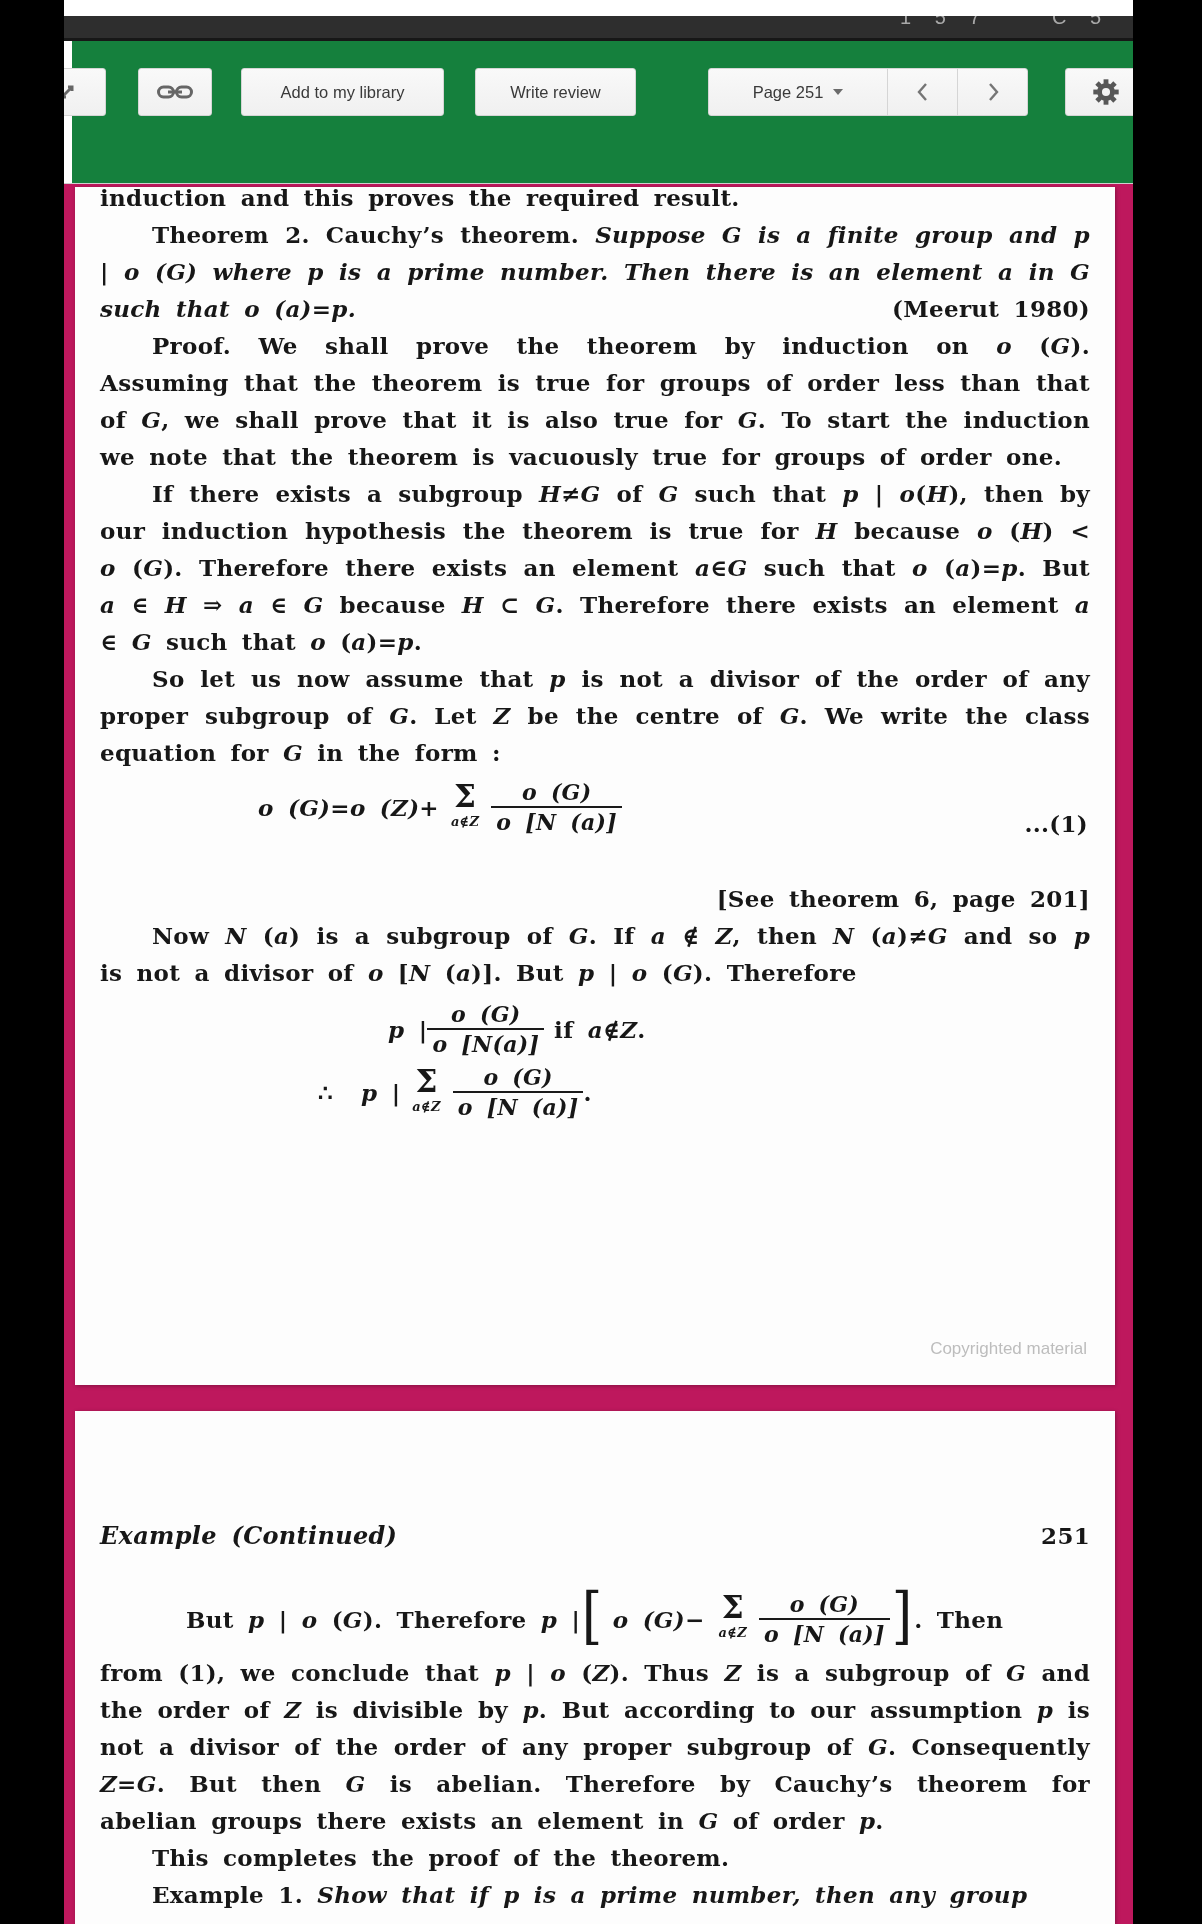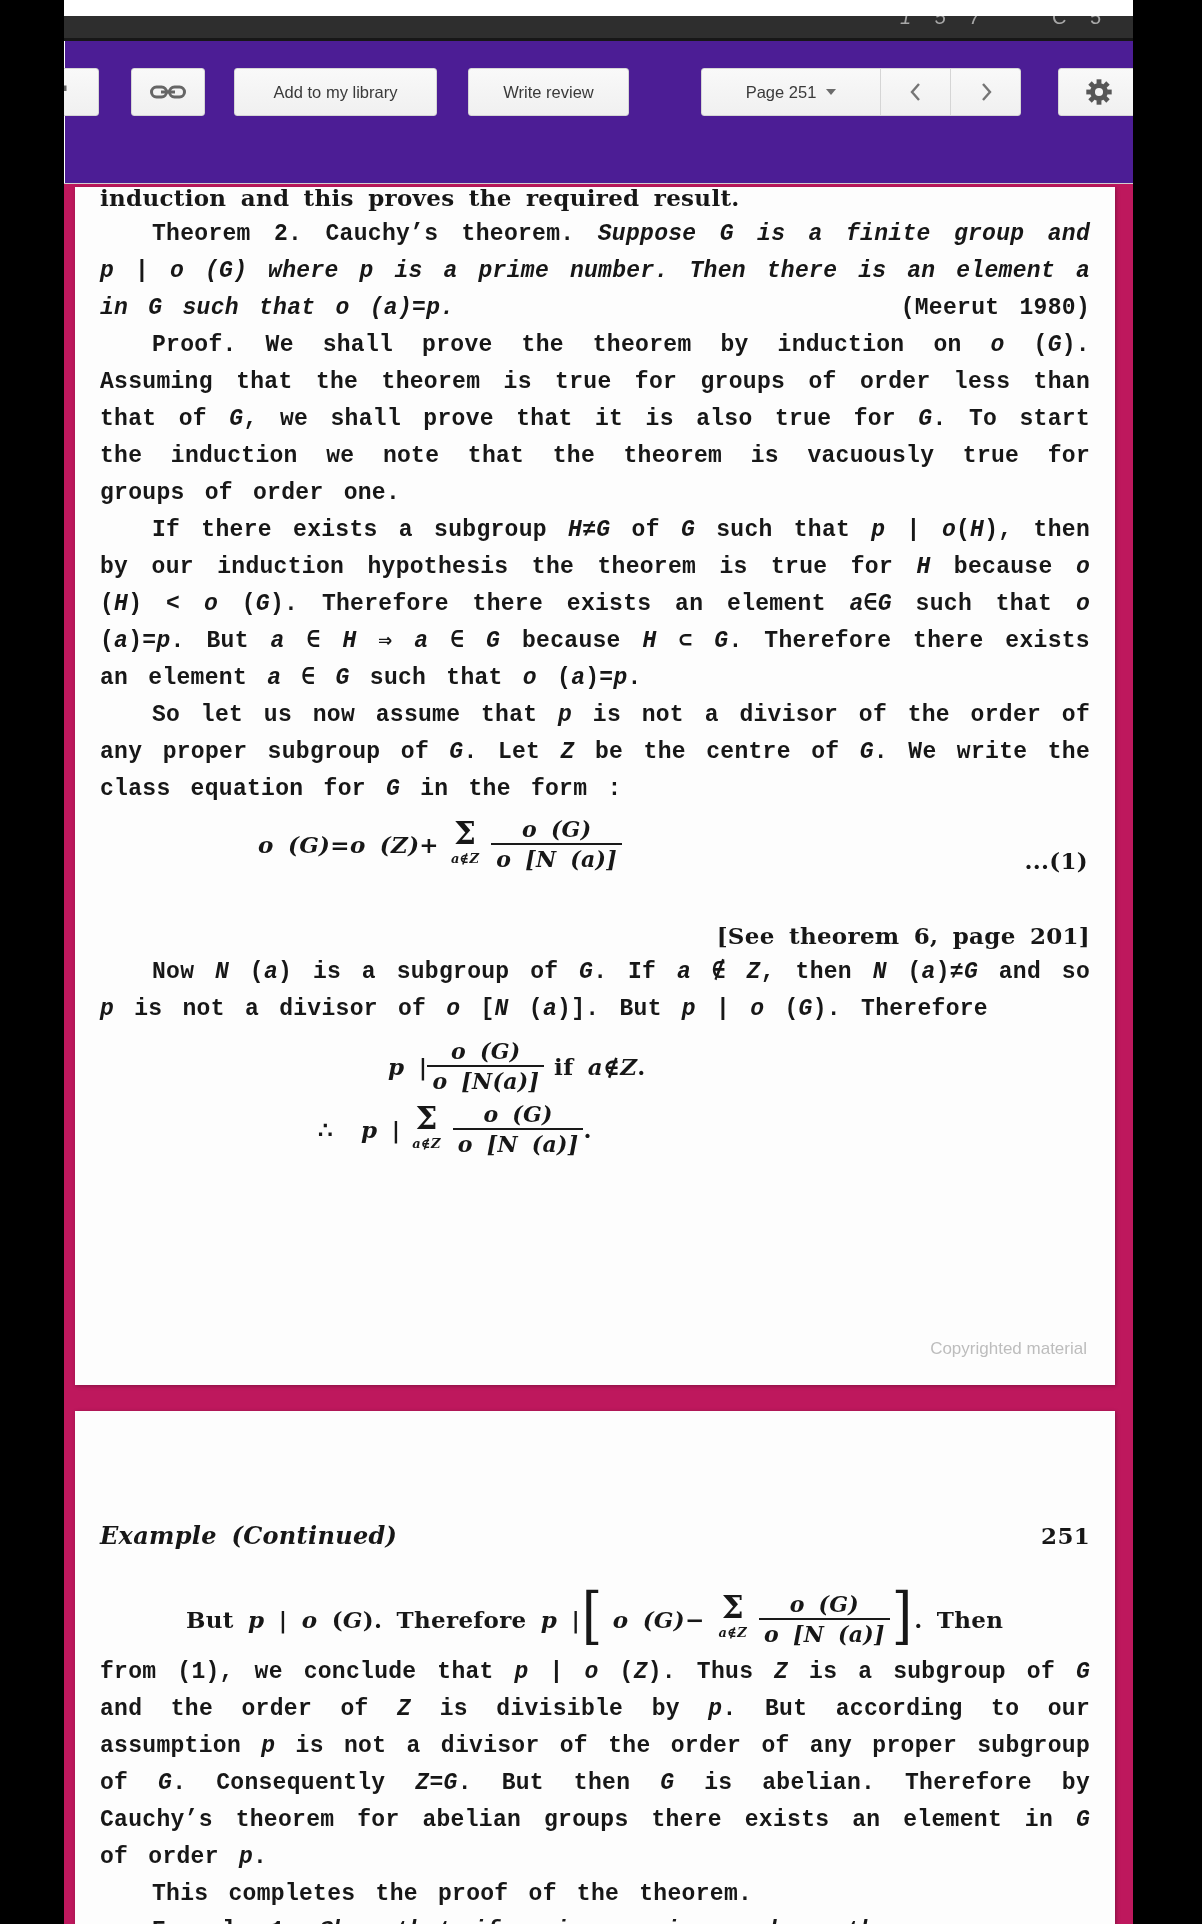--- a/index.html
+++ b/index.html
@@ -5,24 +5,24 @@
   html,body{margin:0;padding:0;}
   body{width:1202px;height:1924px;background:#000;overflow:hidden;position:relative;
        font-family:"Liberation Sans",sans-serif;}
   .stage{position:absolute;left:64px;top:0;width:1069px;height:1924px;background:#fff;overflow:hidden;}
 
   
   .topbar{position:absolute;top:16px;left:0;width:100%;height:22px;background:#2e2e2e;
           border-bottom:3px solid #171717;overflow:hidden;}
   .frag{position:absolute;top:-10px;font-size:20px;color:#a8a8a8;letter-spacing:9px;
         font-family:"Liberation Sans",sans-serif;}
-  .f1{left:836px;font-style:italic;} .f2{left:988px;}
-
-  
-  .toolbar{position:absolute;top:41px;left:1px;width:100%;height:142px;background:#4c1d95;}
+  .f1{left:836px;} .f2{left:988px;}
+
+  
+  .toolbar{position:absolute;top:41px;left:8px;width:100%;height:142px;background:#15803d;}
   .tb-btn{position:absolute;top:27px;height:48px;box-sizing:border-box;
           background:linear-gradient(#f9f9f9,#f0f0f0);border:1px solid #d5d5d5;border-radius:3px;
           color:#3a3a3a;font-size:16.5px;font-family:"Liberation Sans",sans-serif;
           display:flex;align-items:center;justify-content:center;cursor:pointer;padding:0;}
   .btn-fullscreen{left:-44px;width:78px;}
   .btn-link{left:66px;width:74px;}
   .btn-addlib{left:169px;width:203px;}
   .btn-review{left:403px;width:161px;}
   .pager{position:absolute;left:636px;top:27px;display:flex;}
   .pager .tb-btn{position:static;border-radius:0;margin-left:-1px;}
@@ -41,21 +41,21 @@
         box-shadow:1px 1px 4px rgba(0,0,0,.3);overflow:hidden;}
   .page1{top:3px;height:1198px;}
   .page2{top:1227px;height:700px;}
 
   .scan{padding:0 25px;font-family:"DejaVu Serif","Liberation Serif",serif;font-weight:700;
         color:#171717;font-size:23px;line-height:37px;text-align:justify;
         word-spacing:6px;letter-spacing:.3px;}
   .scan .it{font-style:italic;}
   .line{white-space:nowrap;overflow:hidden;}
   .clipped{margin-top:-8px;}
-  .para{margin:0;text-indent:52px;font-family:Liberation Mono, monospace;}
+  .para{margin:0;text-indent:52px;}
   .noindent{text-indent:0;}
   .posrel{position:relative;}
   .attr{position:absolute;right:0;bottom:0;font-style:normal;}
   .rightline{text-align:right;text-indent:0;margin-top:44px;}
 
   
   .eq{display:flex;align-items:center;position:relative;text-align:left;}
   .eqtext,.frac,.sub{font-style:italic;}
   .eqtext2{font-style:normal;}
   .sum{display:inline-flex;flex-direction:column;align-items:center;margin:0 12px;line-height:1;}

